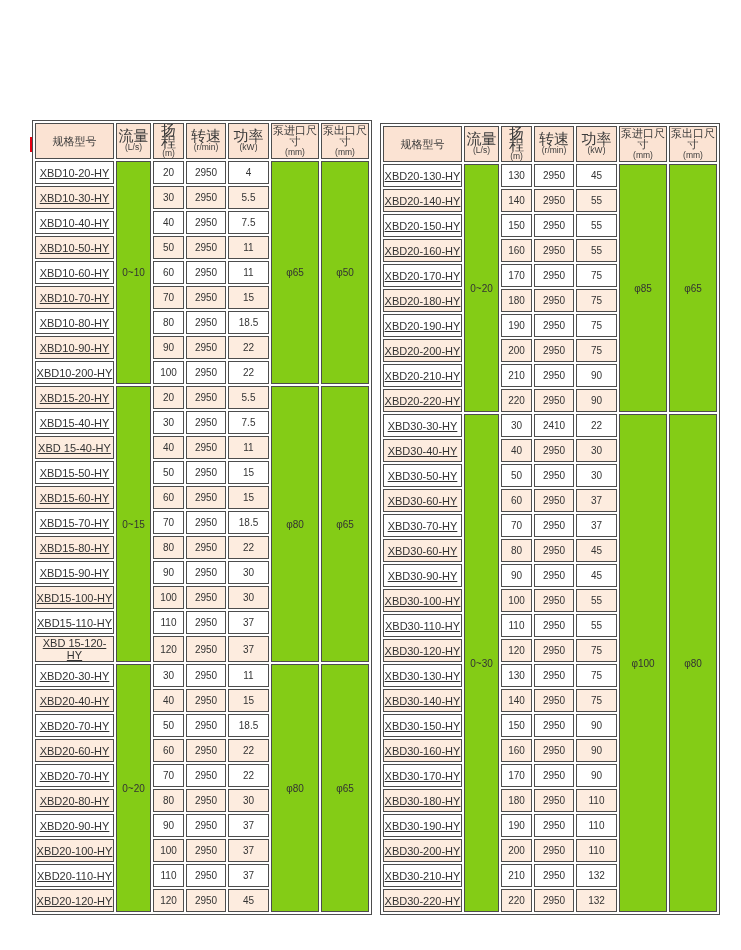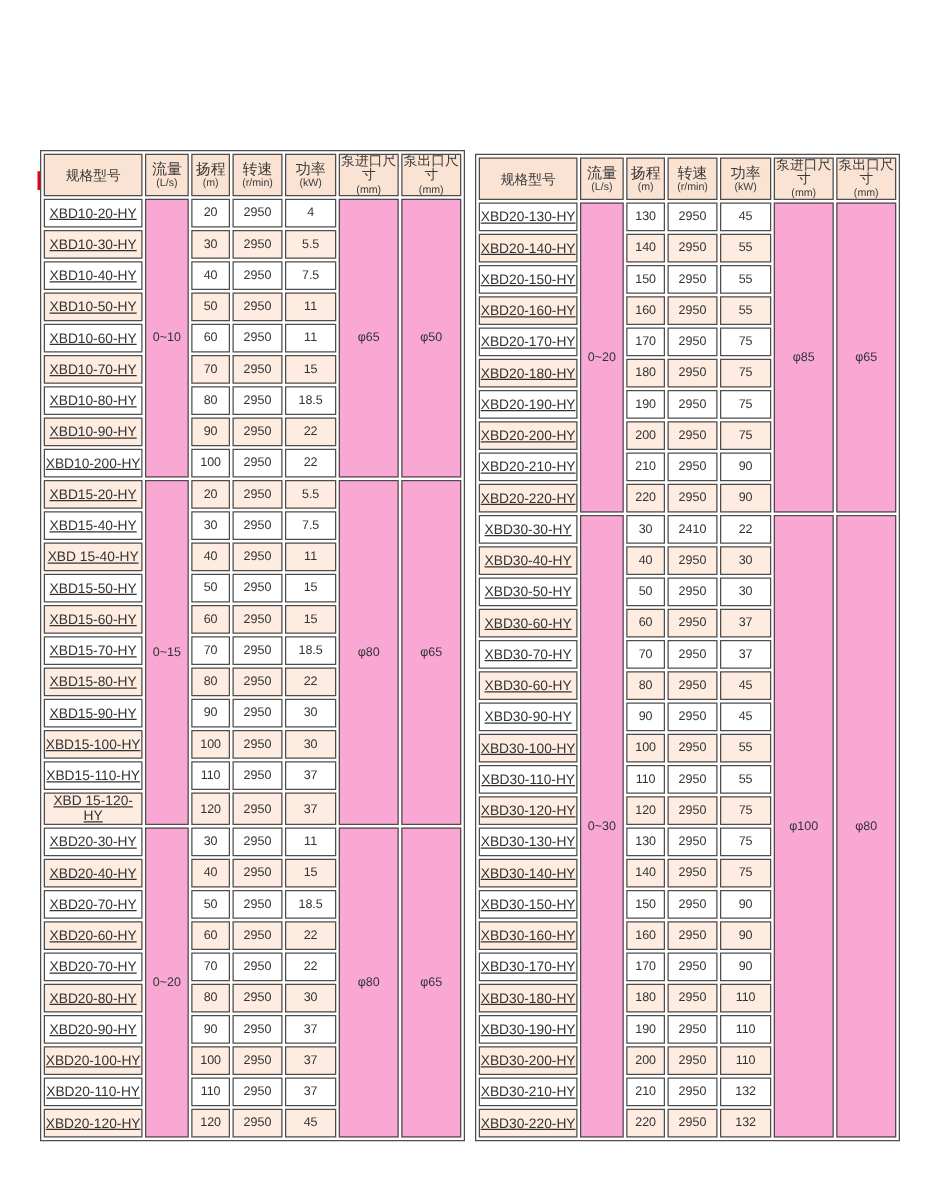--- a/index.html
+++ b/index.html
@@ -15,27 +15,27 @@
   .section-title{position:absolute;left:30px;top:92px;display:flex;align-items:center;margin-top:44px;}
   .title-square{width:14px;height:15px;background:var(--accent);margin-right:7px;}
   .title-text{color:var(--accent);font-weight:bold;font-size:15px;letter-spacing:1px;line-height:16px;}
   .tables{position:absolute;left:32px;top:120px;display:flex;gap:8px;align-items:flex-end;}
   table.spec{border-collapse:separate;border-spacing:2px;background:#ffffff;border:1px solid var(--border);table-layout:fixed;}
   col.c-model{width:79px;} col.c-flow{width:35px;} col.c-head{width:31px;}
   col.c-speed{width:40px;} col.c-power{width:41px;} col.c-inlet{width:48px;} col.c-outlet{width:48px;}
   th,td{border:1px solid var(--border);box-sizing:border-box;text-align:center;vertical-align:middle;padding:0;overflow:hidden;}
   th{background:var(--header-bg);height:29px;font-weight:normal;color:#3a3a3a;}
   th.model-h{font-size:11px;}
-  .h1{display:block;font-size:12px;line-height:12px;}
+  .h1{display:block;font-size:15px;line-height:12px;}
   .h2{display:block;font-size:8.5px;line-height:10px;}
   th.small .h1{font-size:11px;line-height:11px;}
   td{height:23px;font-size:10px;background:#ffffff;}
   td.model{font-size:11px;text-decoration:underline;}
   td.stripe{background:var(--stripe-bg);}
-  td.merged{background:#f9a8d4;font-size:10px;}
+  td.merged{background:#84cc16;font-size:10px;}
 </style>
 </head>
 <body>
 
 <div class="page">
 
   <div class="section-title">
     <span class="title-square"></span>
     <span class="title-text">性能参数</span>
   </div>

